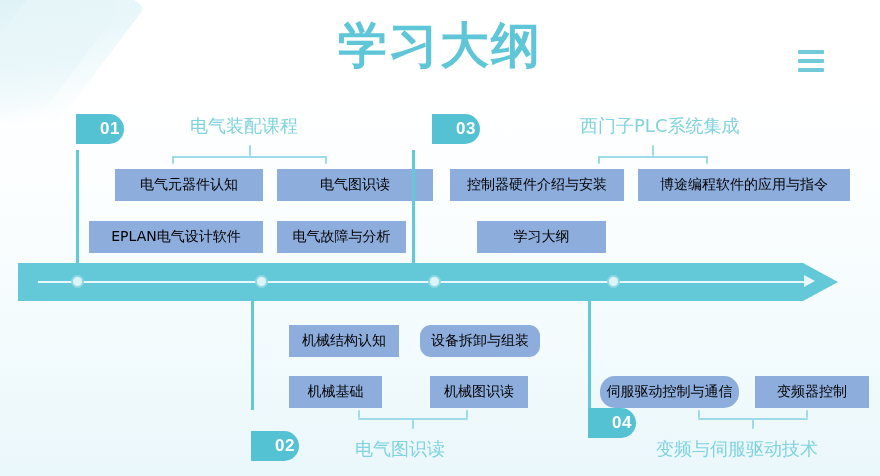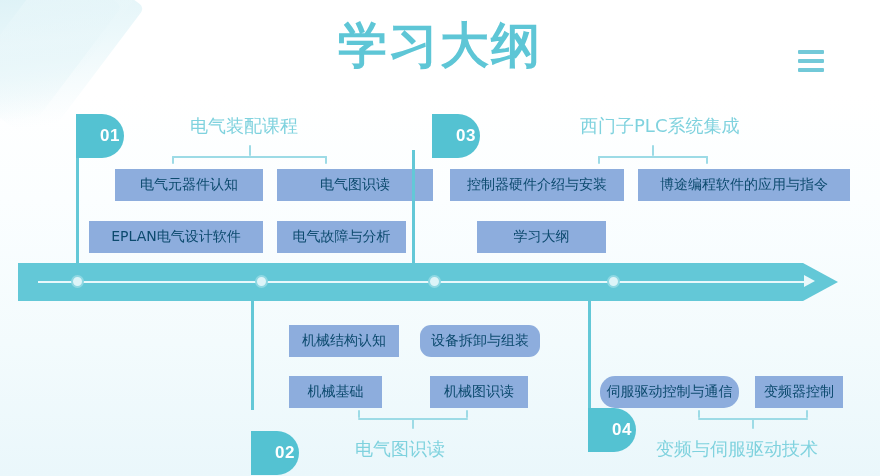--- a/index.html
+++ b/index.html
@@ -64,21 +64,21 @@
     border-top:6px solid transparent;border-bottom:6px solid transparent;
     border-left:11px solid #e9f8fb;
   }
   .node{
     position:absolute;top:275px;width:13px;height:13px;border-radius:50%;
     background:#ddf4f8;border:2px solid #8fd8e3;box-sizing:border-box;
   }
 
   
   .badge{
-    position:absolute;width:48px;height:44px;background:#54c2d2;
+    position:absolute;width:48px;height:30px;background:#54c2d2;
     border-radius:0 22px 22px 0;
     color:#ffffff;font-size:17px;font-weight:bold;
     display:flex;align-items:center;justify-content:center;
     padding-left:20px;box-sizing:border-box;letter-spacing:.5px;
   }
 
   
   .stem{position:absolute;width:3px;background:#63c8d7;}
 
   
@@ -89,21 +89,21 @@
 
   
   .bracket{position:absolute;}
   .bracket .hline{position:absolute;left:0;height:2px;background:#9ddbe6;border-radius:1px;}
   .bracket .lleg,.bracket .rleg{position:absolute;width:2px;height:8px;background:#9ddbe6;border-radius:1px;}
   .bracket .mleg{position:absolute;width:2px;height:11px;background:#9ddbe6;border-radius:1px;}
 
   
   .chip{
     position:absolute;height:32px;background:#8daddd;
-    color:#0c4a6e;font-size:14px;
+    color:#000000;font-size:14px;
     display:flex;align-items:center;justify-content:center;
     box-sizing:border-box;white-space:nowrap;
     font-family:"DejaVu Sans","Liberation Sans",sans-serif;
   }
 </style>
 </head>
 <body>
 
 <div id="stage">
 
@@ -170,15 +170,15 @@
   <div class="stem" style="left:588px;top:298px;height:112px;"></div>
   <div class="badge" style="left:588px;top:408px;">04</div>
   <div class="sec-title" style="left:656px;top:437px;">变频与伺服驱动技术</div>
   <div class="bracket" style="left:698px;top:418px;width:110px;">
     <div class="hline" style="top:0;width:110px;"></div>
     <div class="lleg" style="left:0;top:-8px;"></div>
     <div class="rleg" style="left:108px;top:-8px;"></div>
     <div class="mleg" style="left:54px;top:0;"></div>
   </div>
   <div class="chip" style="left:600px;top:376px;width:139px;border-radius:15px;">伺服驱动控制与通信</div>
-  <div class="chip" style="left:755px;top:376px;width:88px;">变频器控制</div>
+  <div class="chip" style="left:755px;top:376px;width:114px;">变频器控制</div>
 
 </div>
 
 </body></html>

